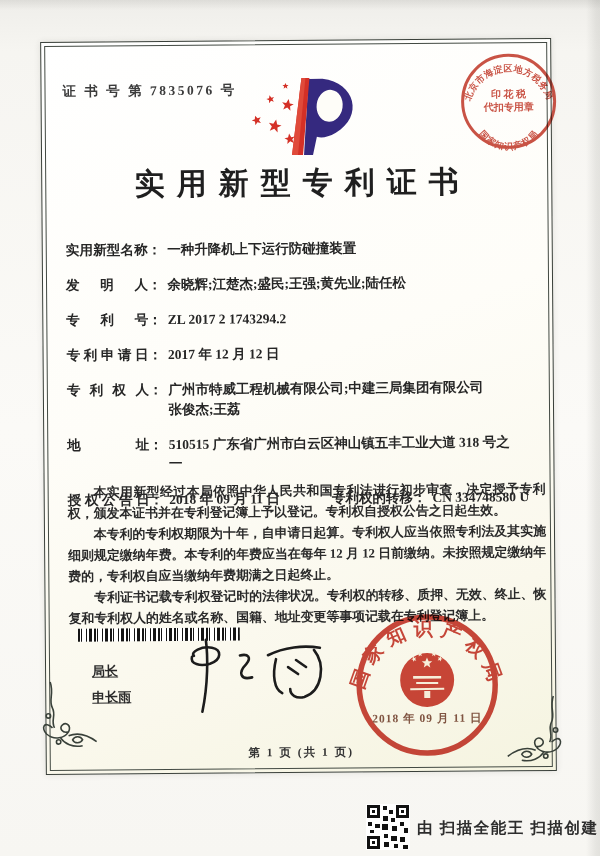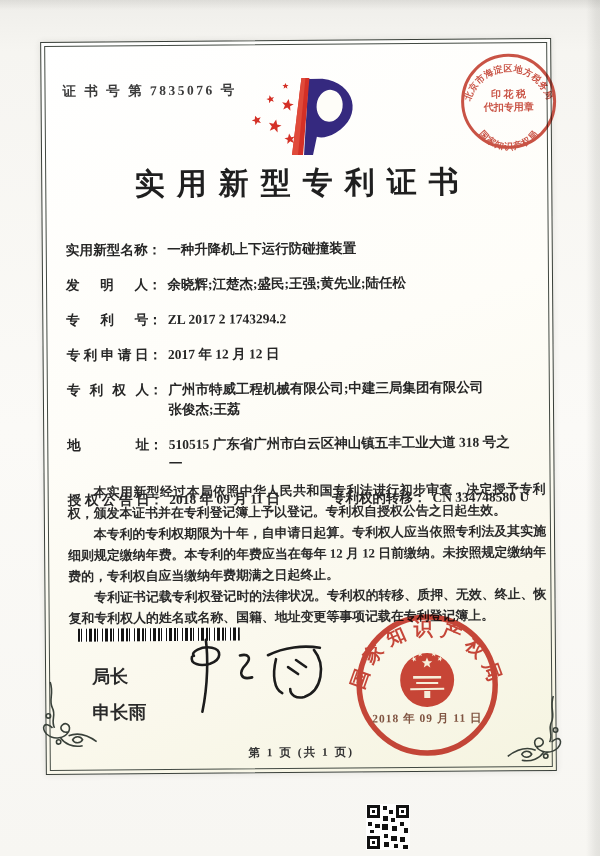--- a/index.html
+++ b/index.html
@@ -62,21 +62,21 @@
   .barcode{
     position:absolute; left:32px; top:586px; width:162px; height:13px;
     background:
       repeating-linear-gradient(90deg,
         #141414 0 2px, #fff 2px 3px,
         #141414 3px 4px, #fff 4px 8px,
         #141414 8px 9px, #fff 9px 11px,
         #141414 11px 14px, #fff 14px 16px);
     outline:1px solid rgba(255,255,255,0);
   }
-  .director{ position:absolute; left:46px; top:616px; font-size:18px; font-weight:700; line-height:2.0; color:#2a2a2a;}
+  .director{ position:absolute; left:46px; top:616px; font-size:13px; font-weight:700; line-height:2.0; color:#2a2a2a;text-decoration:underline;}
   .signature{ position:absolute; left:118px; top:592px; }
   .page-footer{
     position:absolute; left:0; top:704px; width:100%;
     text-align:center; font-size:11.5px; font-weight:600; letter-spacing:2px; color:#333;
   }
   
   .tax-stamp{ position:absolute; left:415px; top:10px; mix-blend-mode:multiply; opacity:.88; }
   .big-seal{ position:absolute; left:298px; top:562px; mix-blend-mode:multiply; opacity:.93; }
   .corner-orn{ position:absolute; pointer-events:none; }
   .orn-bl{ left:-8px; top:637px; }
@@ -323,13 +323,14 @@
       <rect x="4" y="4" width="7" height="7"></rect>
         <rect x="33" y="4" width="7" height="7"></rect>
         <rect x="4" y="35" width="7" height="7"></rect>
     </g>
     <g fill="#111">
       <rect x="6" y="6" width="3" height="3"></rect>
         <rect x="35" y="6" width="3" height="3"></rect>
         <rect x="6" y="37" width="3" height="3"></rect>
     </g>
   </svg>
+  <div class="scan-text">由 扫描全能王 扫描创建</div>
 </div>
 
 </body></html>

